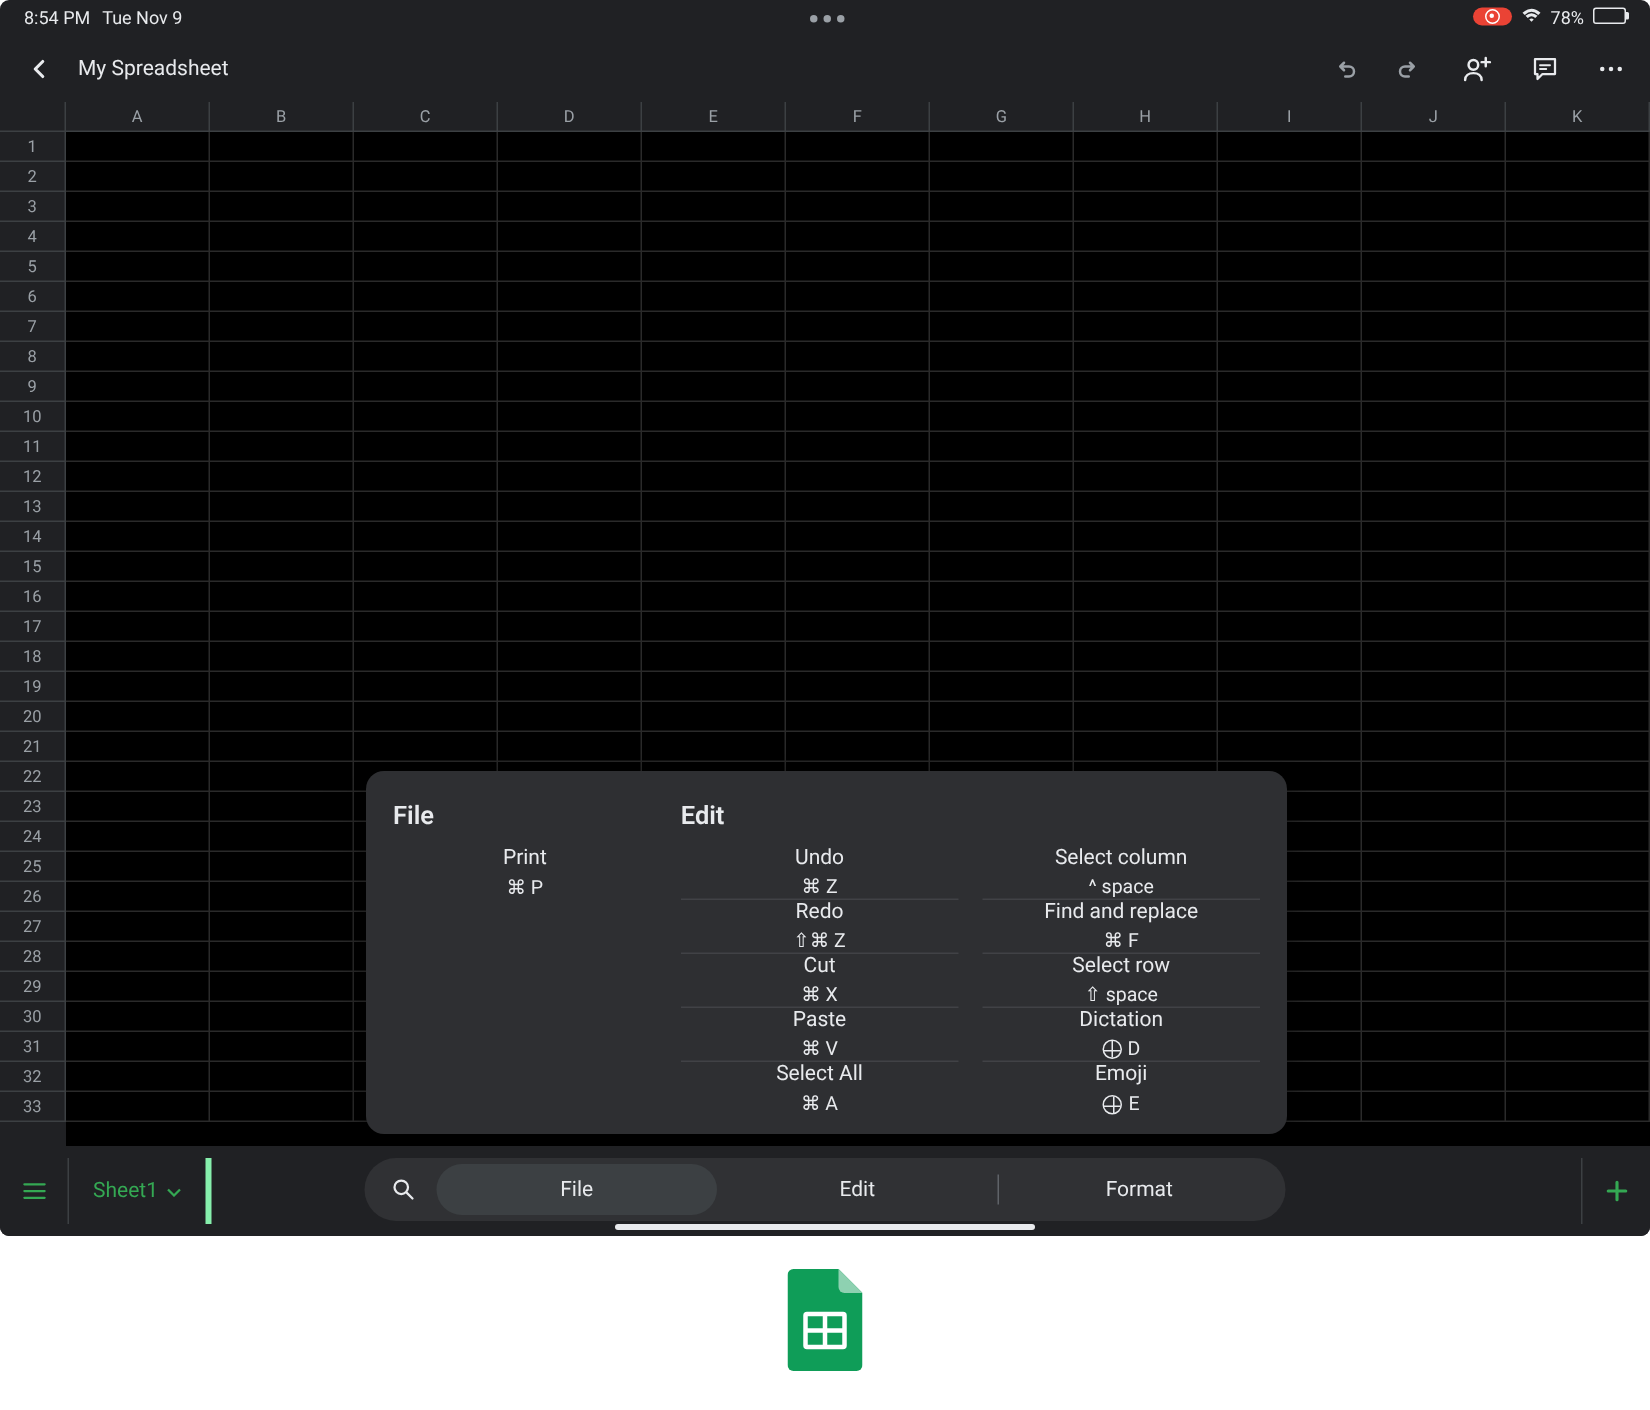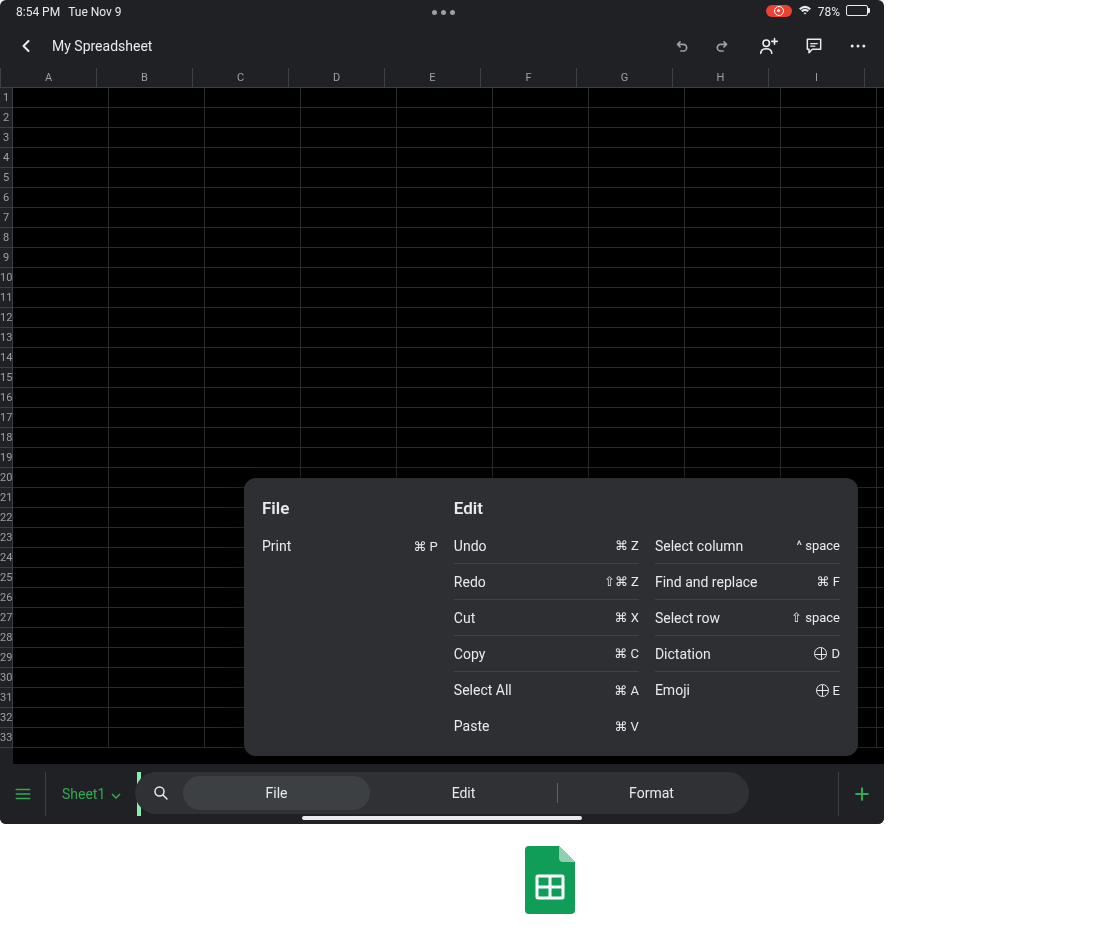--- a/index.html
+++ b/index.html
@@ -4,21 +4,21 @@
 <style>
 * { margin: 0; padding: 0; box-sizing: border-box; }
 body {
   font-family: -apple-system, BlinkMacSystemFont, "Segoe UI", Roboto, sans-serif;
   background: #fff;
   width: 1100px;
   height: 940px;
   overflow: hidden;
 }
 .app-container {
-  width: 884px;
+  width: 1100px;
   height: 824px;
   background: #202124;
   position: relative;
   border-radius: 6px;
   overflow: hidden;
 }
 .status-bar {
   height: 24px;
   display: flex;
   align-items: center;
@@ -175,20 +175,21 @@
   margin-bottom: 10px;
   color: #e8eaed;
 }
 .popup-item {
   display: flex;
   justify-content: space-between;
   align-items: center;
   height: 36px;
   border-bottom: 1px solid #414246;
   font-size: 14px;
+  flex-direction: column;
 }
 .popup-item:last-child { border-bottom: none; }
 .popup-item.noborder { border-bottom: none; }
 .shortcut { color: #e8eaed; font-size: 13px; display: flex; align-items: center; gap: 2px; }
 .globe-icon {
   display: inline-block;
   width: 13px;
   height: 13px;
   border: 1px solid #e8eaed;
   border-radius: 50%;
@@ -902,35 +903,29 @@
               <span>⇧⌘ Z</span>
             </span>
           </div>
           <div class="popup-item">
             <span>Cut</span>
             <span class="shortcut">
               <span>⌘ X</span>
             </span>
           </div>
           <div class="popup-item">
-            <span>Copy</span>
+            <span>Paste</span>
             <span class="shortcut">
-              <span>⌘ C</span>
+              <span>⌘ V</span>
             </span>
           </div>
           <div class="popup-item noborder">
             <span>Select All</span>
             <span class="shortcut">
               <span>⌘ A</span>
-            </span>
-          </div>
-          <div class="popup-item">
-            <span>Paste</span>
-            <span class="shortcut">
-              <span>⌘ V</span>
             </span>
           </div>
         </div>
     </div>
     <div class="popup-col">
       <div class="popup-heading">&nbsp;</div>
       <div id="edit-items-2">
           <div class="popup-item">
             <span>Select column</span>
             <span class="shortcut">

